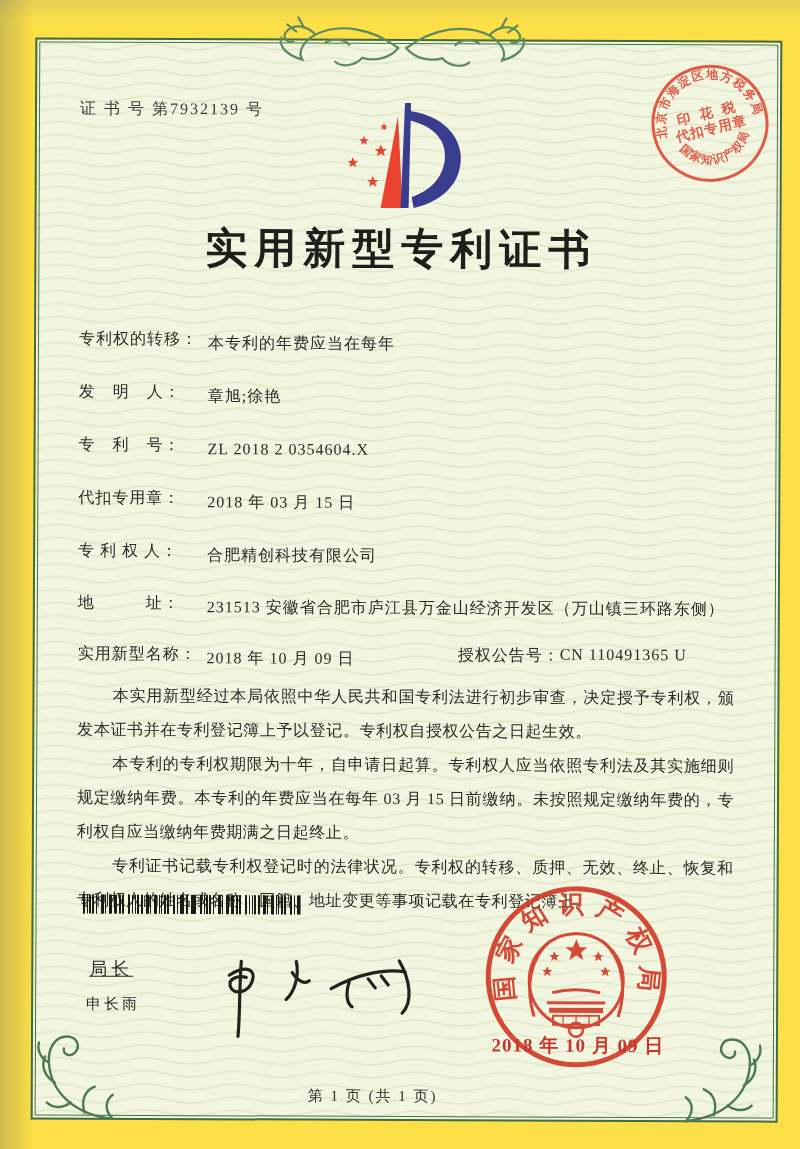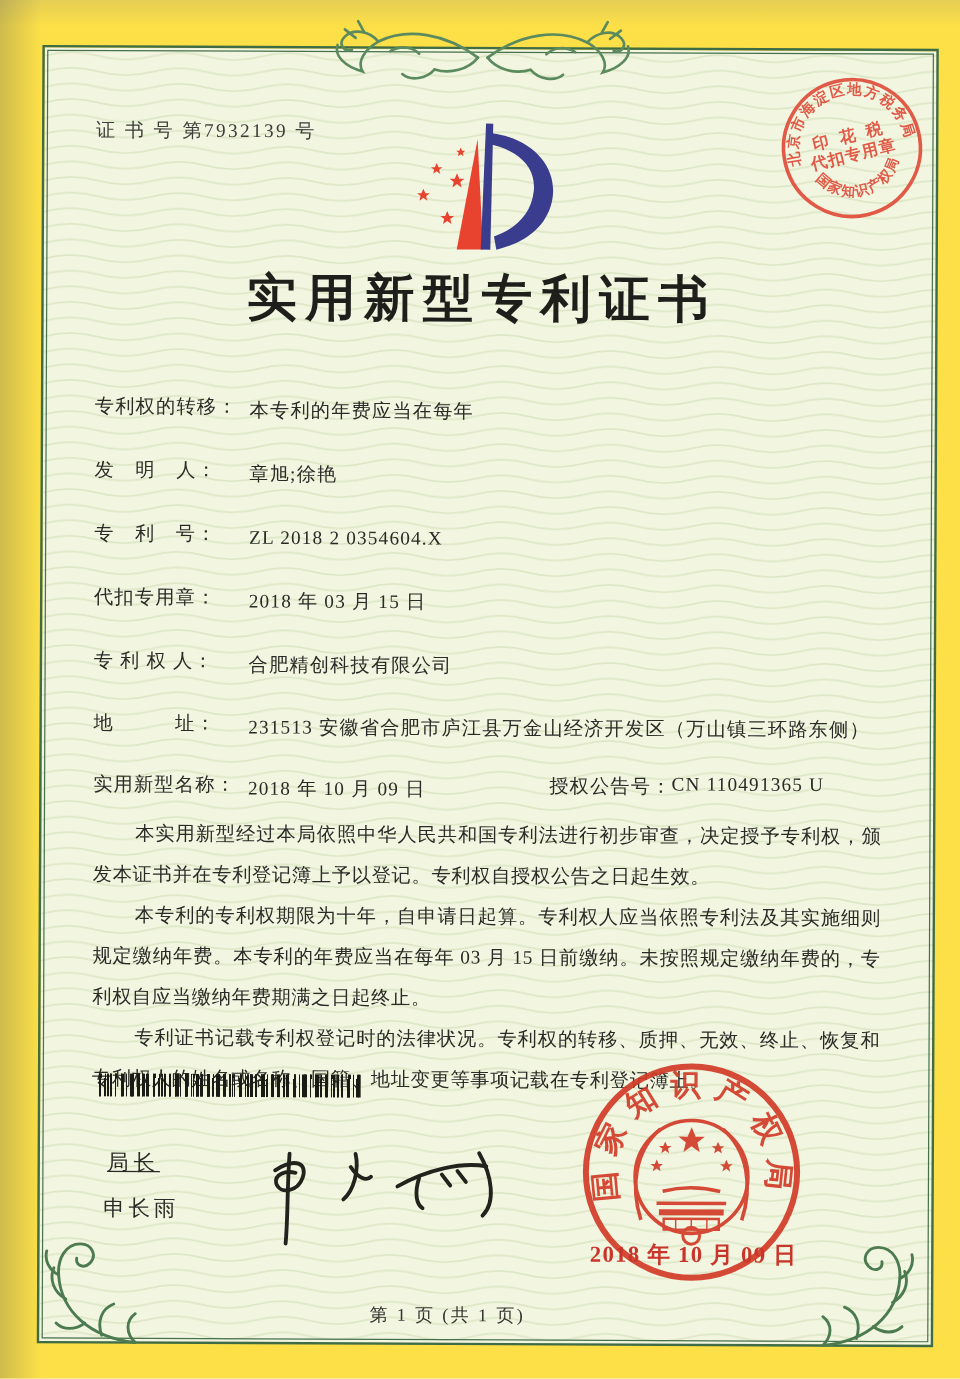--- a/index.html
+++ b/index.html
@@ -45,21 +45,21 @@
            line-height:34px; text-align:justify; letter-spacing:.6px; }
   .paras p { text-indent:2.2em; }
 
   .barcode { position:absolute; left:84px; top:896px; width:218px; height:19px;
     background:
       repeating-linear-gradient(90deg,#1b1b15 0 1.5px,transparent 1.5px 6.5px),
       repeating-linear-gradient(90deg,#1b1b15 0 2px,transparent 2px 9px),
       repeating-linear-gradient(90deg,#1b1b15 0 1px,transparent 1px 4.5px); }
 
   .sig-title { position:absolute; left:91px; top:958px; font-size:18px; letter-spacing:4px;text-decoration:underline; }
-  .sig-name  { position:absolute; left:88px; top:996px; font-size:18px; letter-spacing:3px; }
+  .sig-name  { position:absolute; left:88px; top:996px; font-size:15px; letter-spacing:3px; }
   .sig-ink   { position:absolute; left:215px; top:945px; }
 
   .seal { position:absolute; left:470px; top:868px; }
   .seal-date { position:absolute; left:470px; top:1032px; width:220px; text-align:center;
                font-size:19px; letter-spacing:1px; color:#c8352a; font-weight:700; }
 
   .footer { position:absolute; left:0; width:750px; top:1087px; text-align:center;
             font-size:15px; letter-spacing:2px; color:#33332f; }
 </style>
 </head>

